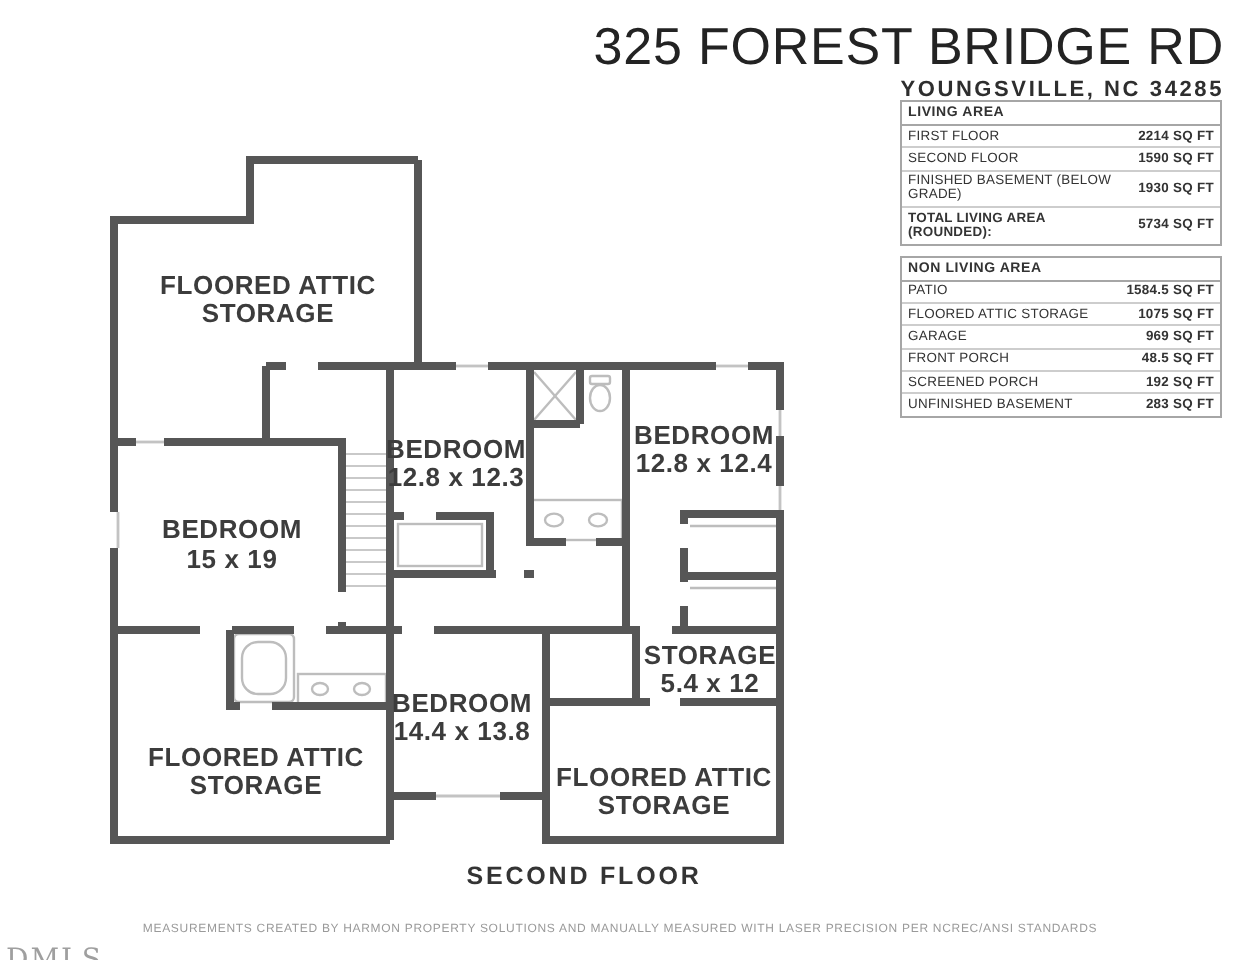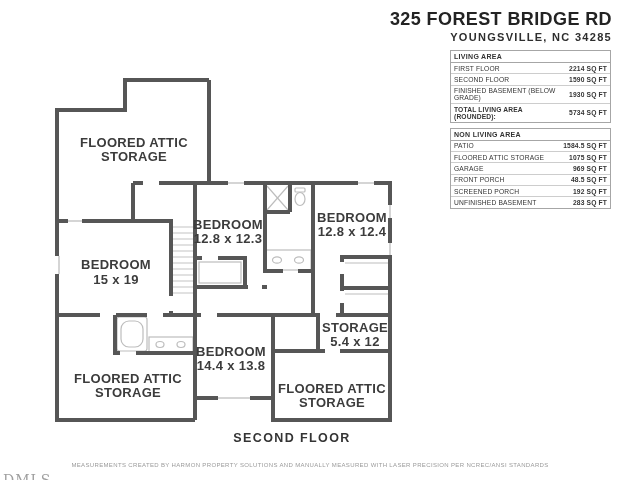--- a/index.html
+++ b/index.html
@@ -1,21 +1,21 @@
 <!DOCTYPE html>
 <html><head>
 <meta charset="utf-8">
 <style>
   html,body{margin:0;padding:0;background:#ffffff;}
   body{width:620px;height:480px;position:relative;font-family:"Liberation Sans",sans-serif;overflow:hidden;}
   .page{position:absolute;inset:0;background:#fff;}
 
   
   .header{position:absolute;top:10px;right:8px;text-align:right;color:#232323;}
-  .addr{font-size:18px;font-weight:700;letter-spacing:.4px;line-height:1.05;}
+  .addr{font-size:26px;font-weight:400;letter-spacing:.4px;line-height:1.05;}
   .city{font-size:11px;font-weight:700;letter-spacing:1.3px;margin-top:2px;color:#2e2e2e;}
 
   
   .tables{position:absolute;top:50px;left:450px;width:161px;}
   .area-table{border:1px solid #a6a6a6;background:#fff;margin-bottom:5px;color:#333;}
   .t-title{font-size:7px;font-weight:700;letter-spacing:.3px;padding:2px 3px;border-bottom:1px solid #a6a6a6;}
   .t-row{display:flex;justify-content:space-between;align-items:center;padding:1.7px 3px;border-bottom:1px solid #cdcdcd;font-size:6.7px;font-weight:500;letter-spacing:.15px;}
   .t-row:last-child{border-bottom:none;}
   .t-row.total{font-weight:700;}
   .t-val{font-weight:600;white-space:nowrap;padding-left:4px;}

